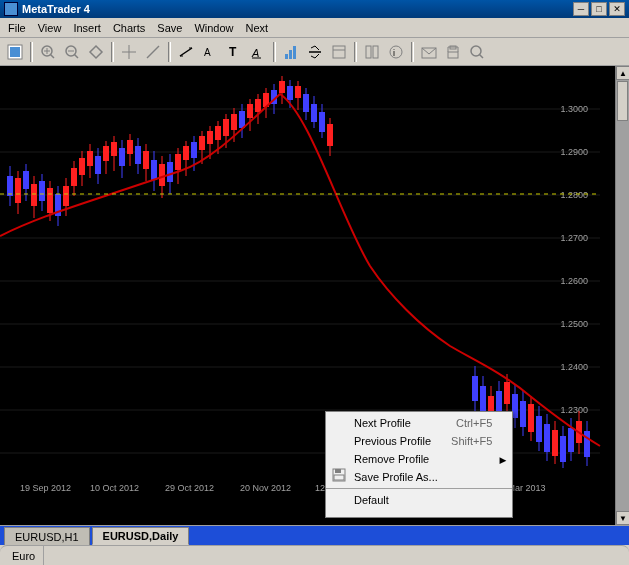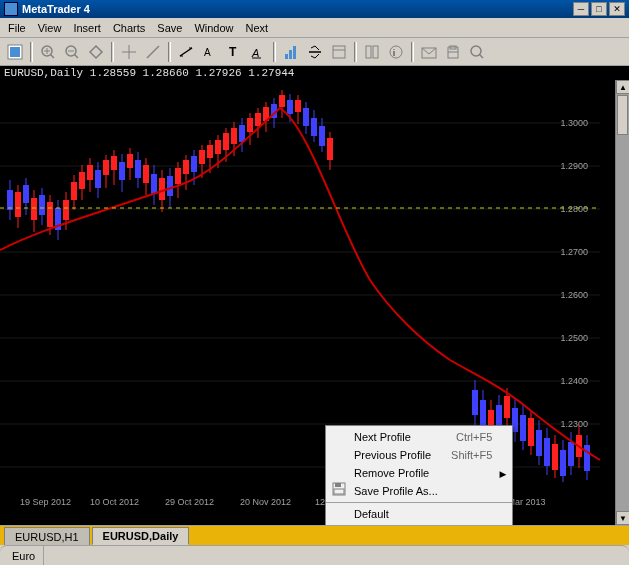--- a/index.html
+++ b/index.html
@@ -149,21 +149,21 @@
       width: 18px;
       height: 16px;
       display: flex;
       align-items: center;
       justify-content: center;
     }
 
     
     .tabbar {
       height: 20px;
-      background: #eab308;
+      background: #1d4ed8;
       border-top: 1px solid #a0a0a0;
       display: flex;
       align-items: flex-end;
       padding: 0 4px;
     }
     .tab {
       height: 18px;
       padding: 0 10px;
       background: #c0bdb5;
       border: 1px solid #808080;
@@ -343,21 +343,20 @@
   </div>
   <div class="toolbar-btn">
     <svg width="16" height="16" viewBox="0 0 16 16">
         <circle cx="7" cy="7" r="5" fill="none" stroke="#808080" stroke-width="1.5"></circle>
         <line x1="10.5" y1="10.5" x2="14" y2="14" stroke="#808080" stroke-width="1.5"></line>
       </svg>
   </div>
 </div>
 
 <div style="display:flex; flex-direction:column; height: calc(565px - 18px - 20px - 28px - 20px - 20px);">
-  <div class="chart-infobar">EURUSD,Daily  1.28559  1.28660  1.27926  1.27944</div>
 
   <div class="chart-wrapper" style="flex:1; position:relative;">
     <svg width="615" height="430" viewBox="0 0 615 430" style="display:block; background:#000;">
 
       <line x1="0" y1="43" x2="600" y2="43" stroke="#1a1a1a" stroke-width="1"></line>
       <line x1="0" y1="86" x2="600" y2="86" stroke="#1a1a1a" stroke-width="1"></line>
       <line x1="0" y1="129" x2="600" y2="129" stroke="#1a1a1a" stroke-width="1"></line>
       <line x1="0" y1="172" x2="600" y2="172" stroke="#1a1a1a" stroke-width="1"></line>
       <line x1="0" y1="215" x2="600" y2="215" stroke="#1a1a1a" stroke-width="1"></line>
       <line x1="0" y1="258" x2="600" y2="258" stroke="#1a1a1a" stroke-width="1"></line>

